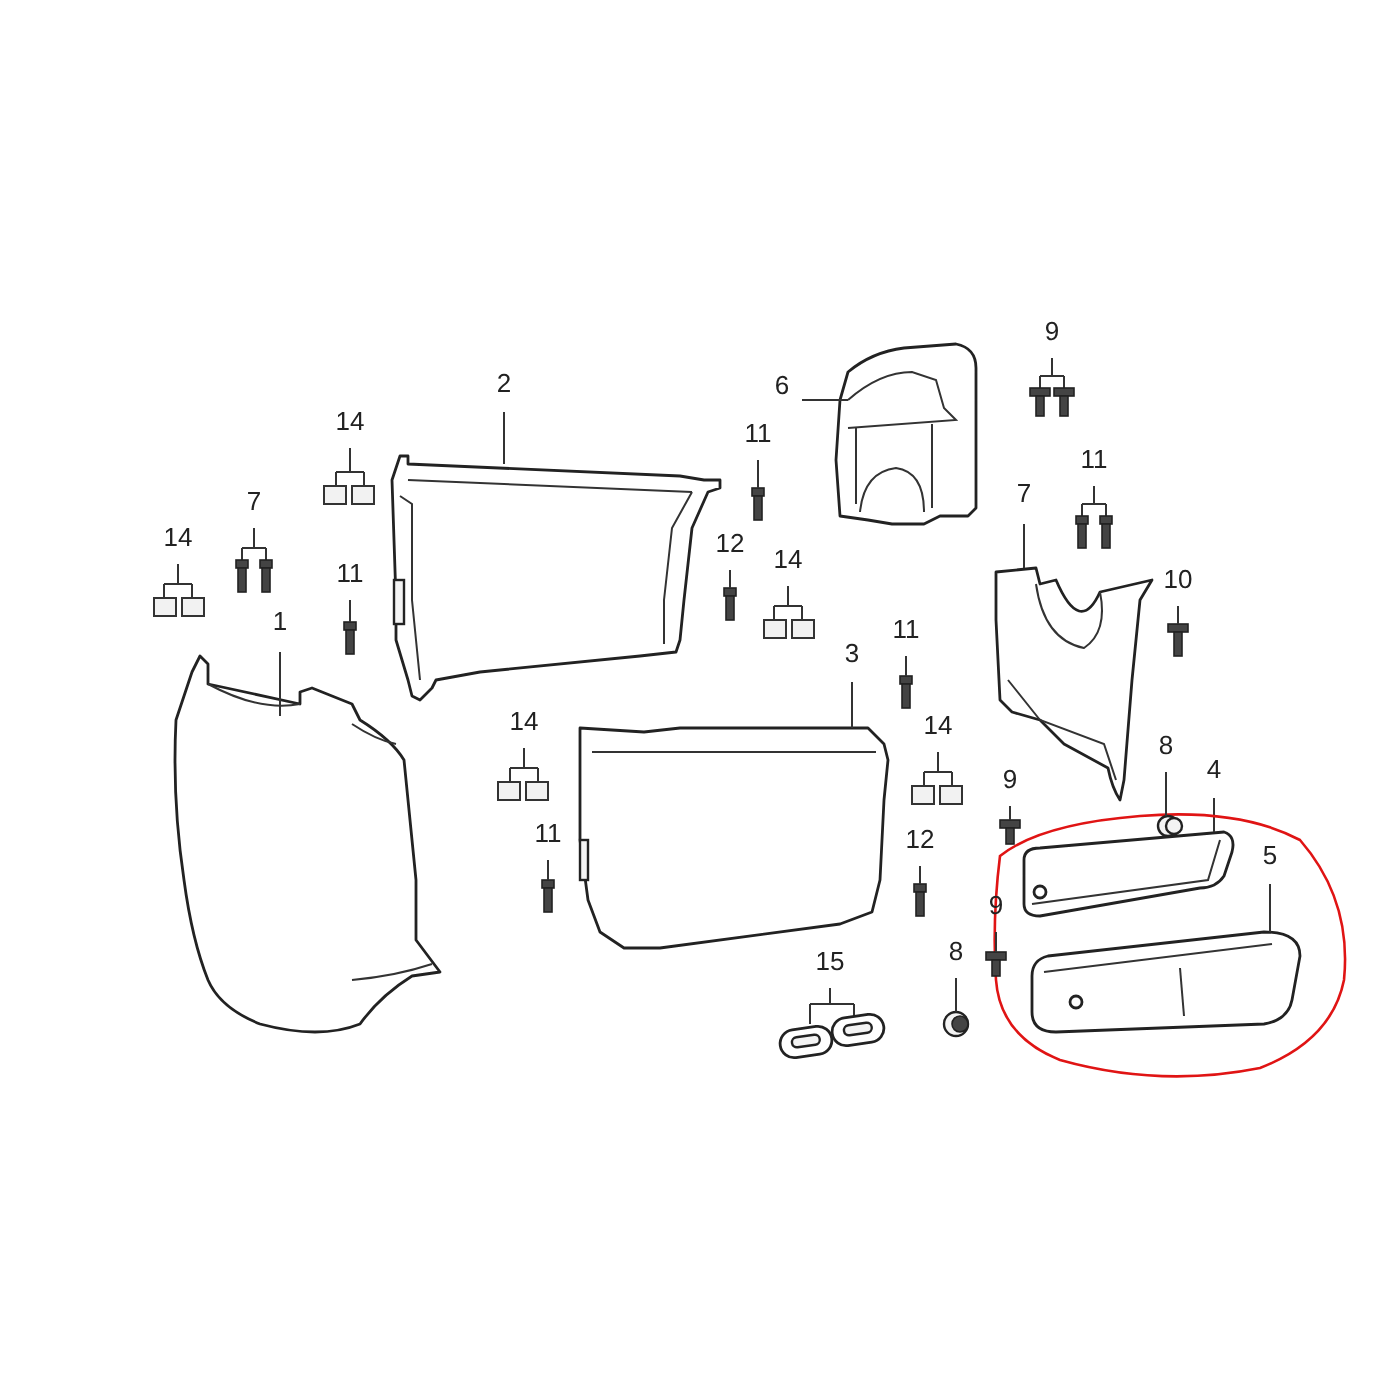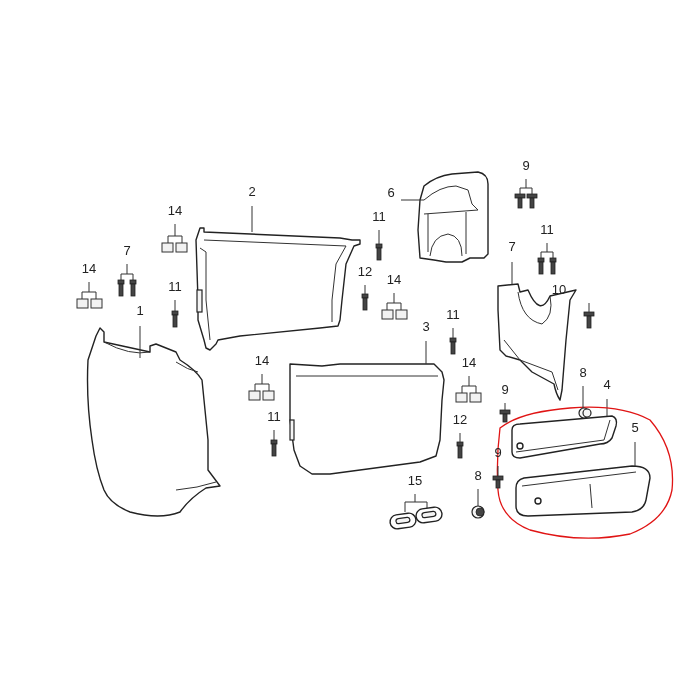--- a/index.html
+++ b/index.html
@@ -210,21 +210,21 @@
     <div class="lbl" style="left: 426px; top: 320px;">3</div>
     <div class="lbl" style="left: 607px; top: 378px;">4</div>
     <div class="lbl" style="left: 635px; top: 421px;">5</div>
     <div class="lbl" style="left: 391px; top: 186px;">6</div>
     <div class="lbl" style="left: 512px; top: 240px;">7</div>
     <div class="lbl" style="left: 583px; top: 366px;">8</div>
     <div class="lbl" style="left: 478px; top: 469px;">8</div>
     <div class="lbl" style="left: 526px; top: 159px;">9</div>
     <div class="lbl" style="left: 505px; top: 383px;">9</div>
     <div class="lbl" style="left: 498px; top: 446px;">9</div>
-    <div class="lbl" style="left: 559px; top: 283px;">10</div>
+    <div class="lbl" style="left: 589px; top: 283px;">10</div>
     <div class="lbl" style="left: 379px; top: 210px;">11</div>
     <div class="lbl" style="left: 175px; top: 280px;">11</div>
     <div class="lbl" style="left: 547px; top: 223px;">11</div>
     <div class="lbl" style="left: 453px; top: 308px;">11</div>
     <div class="lbl" style="left: 274px; top: 410px;">11</div>
     <div class="lbl" style="left: 365px; top: 265px;">12</div>
     <div class="lbl" style="left: 460px; top: 413px;">12</div>
     <div class="lbl" style="left: 127px; top: 244px;">7</div>
     <div class="lbl" style="left: 175px; top: 204px;">14</div>
     <div class="lbl" style="left: 89px; top: 262px;">14</div>

